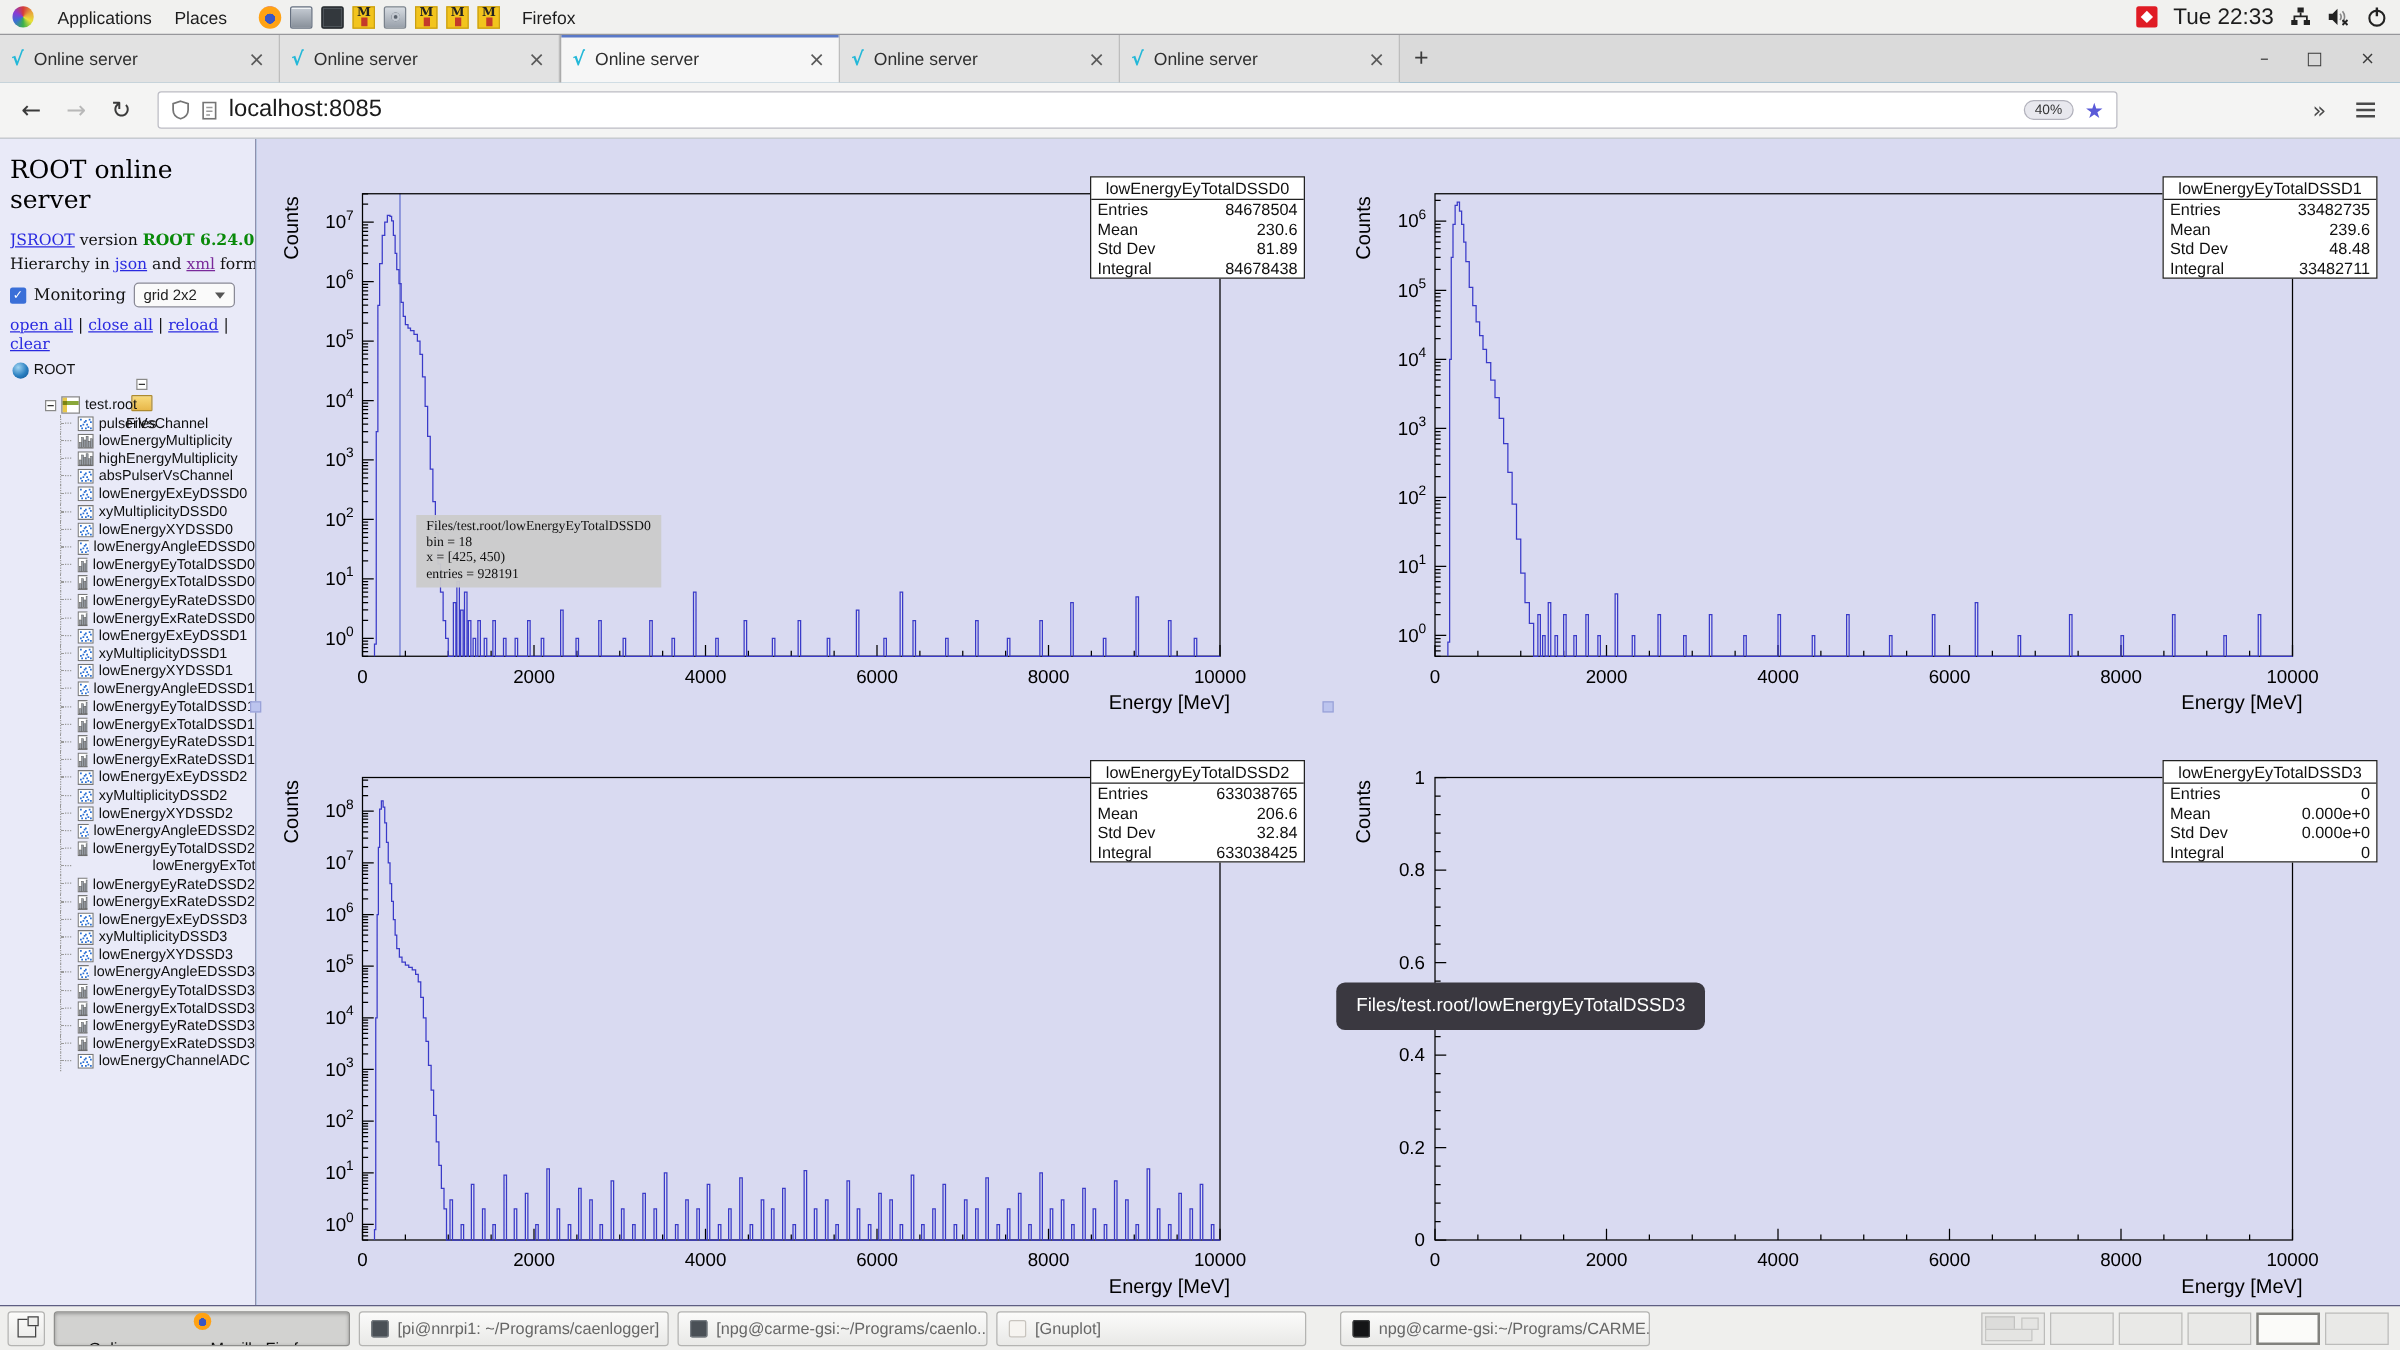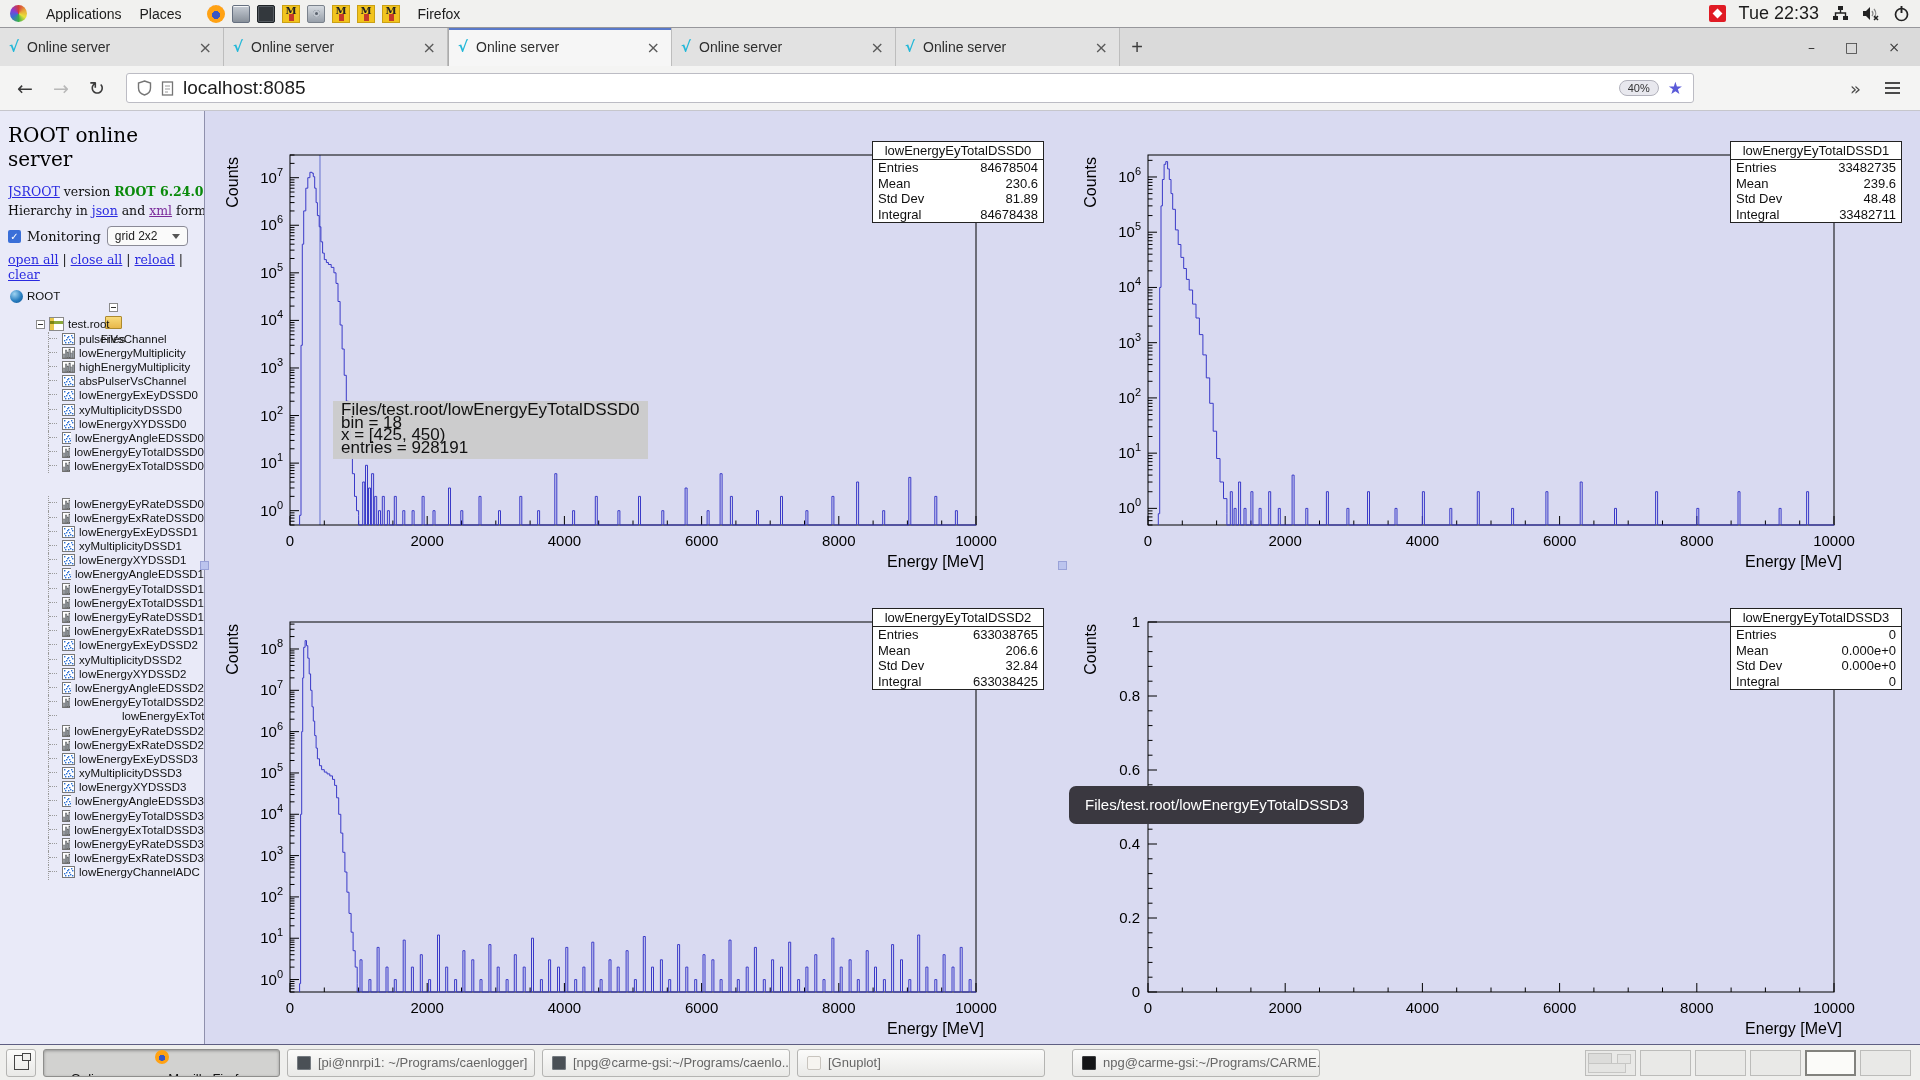--- a/index.html
+++ b/index.html
@@ -89,22 +89,22 @@
   .conn{width:9px;height:14.2px;border-left:1px dotted #9a9a9a;position:relative;flex:none;}
   .conn::after{content:"";position:absolute;top:6px;left:0;width:8px;border-top:1px dotted #9a9a9a;}
 
   .plots{position:relative;flex:1;background:#d9daf1;}
   .plot-cell{position:absolute;width:857px;height:467px;}
   .plot-cell svg{position:absolute;left:0;top:0;}
   .stats{position:absolute;top:30px;right:18px;width:172px;background:#fff;border:1px solid #222;
     font-size:13px;color:#101010;box-sizing:border-box;}
   .stats-title{text-align:center;border-bottom:1px solid #222;padding:1px 3px;white-space:nowrap;overflow:hidden;}
   .stats-row{display:flex;justify-content:space-between;padding:0 5px;line-height:15.5px;}
-  .bin-tooltip{position:absolute;left:128px;top:290px;background:rgba(203,203,203,0.96);
-    padding:3px 8px 5px;font-family:Liberation Sans, sans-serif;font-size:17px;line-height:12.5px;
+  .bin-tooltip{position:absolute;left:128px;top:301px;background:rgba(203,203,203,0.96);
+    padding:3px 8px 5px;font-family:Liberation Serif, serif;font-size:11px;line-height:12.5px;
     color:#111;white-space:nowrap;}
   .item-tooltip{position:absolute;left:6px;top:208px;height:38px;line-height:38px;padding:0 16px;
     background:#3a3840;color:#fff;border-radius:7px;font-size:15px;white-space:nowrap;}
   .sep-handle{position:absolute;width:9px;height:9px;background:#bcc4ee;border:1px solid #9aa2d8;box-sizing:border-box;}
 
   
   .taskbar{position:absolute;bottom:0;left:0;right:0;height:36px;background:#efefed;
     border-top:1px solid #5e5e82;display:flex;align-items:center;padding:0 6px;gap:7px;z-index:30;box-sizing:border-box;}
   .task-btn{height:28px;border:1px solid #b4b4b2;border-radius:3px;background:linear-gradient(#fbfbfa,#e9e9e7);
     display:flex;align-items:center;gap:7px;padding:0 9px;font-size:13px;color:#666;
@@ -403,21 +403,21 @@
               <rect x="0.5" y="0.5" width="12" height="11" fill="#fff" stroke="#777"></rect>
               <rect x="1.5" y="7" width="1.6" height="4" fill="#9aa0a8" stroke="#555" stroke-width="0.4"></rect>
               <rect x="3.3" y="3" width="1.6" height="8" fill="#9aa0a8" stroke="#555" stroke-width="0.4"></rect>
               <rect x="5.1" y="5" width="1.6" height="6" fill="#9aa0a8" stroke="#555" stroke-width="0.4"></rect>
               <rect x="6.9" y="2" width="1.6" height="9" fill="#9aa0a8" stroke="#555" stroke-width="0.4"></rect>
               <rect x="8.7" y="6" width="1.6" height="5" fill="#9aa0a8" stroke="#555" stroke-width="0.4"></rect>
               <rect x="10.5" y="4" width="1.6" height="7" fill="#9aa0a8" stroke="#555" stroke-width="0.4"></rect>
             </svg>
             <span>lowEnergyExTotalDSSD0</span>
           </div>
-          <div class="trow" style="padding-left: 40px; margin-top: 23px;">
+          <div class="trow" style="padding-left: 40px;">
             <div class="conn"></div>
             <svg width="13" height="12">
               <rect x="0.5" y="0.5" width="12" height="11" fill="#fff" stroke="#777"></rect>
               <rect x="1.5" y="7" width="1.6" height="4" fill="#9aa0a8" stroke="#555" stroke-width="0.4"></rect>
               <rect x="3.3" y="3" width="1.6" height="8" fill="#9aa0a8" stroke="#555" stroke-width="0.4"></rect>
               <rect x="5.1" y="5" width="1.6" height="6" fill="#9aa0a8" stroke="#555" stroke-width="0.4"></rect>
               <rect x="6.9" y="2" width="1.6" height="9" fill="#9aa0a8" stroke="#555" stroke-width="0.4"></rect>
               <rect x="8.7" y="6" width="1.6" height="5" fill="#9aa0a8" stroke="#555" stroke-width="0.4"></rect>
               <rect x="10.5" y="4" width="1.6" height="7" fill="#9aa0a8" stroke="#555" stroke-width="0.4"></rect>
             </svg>

